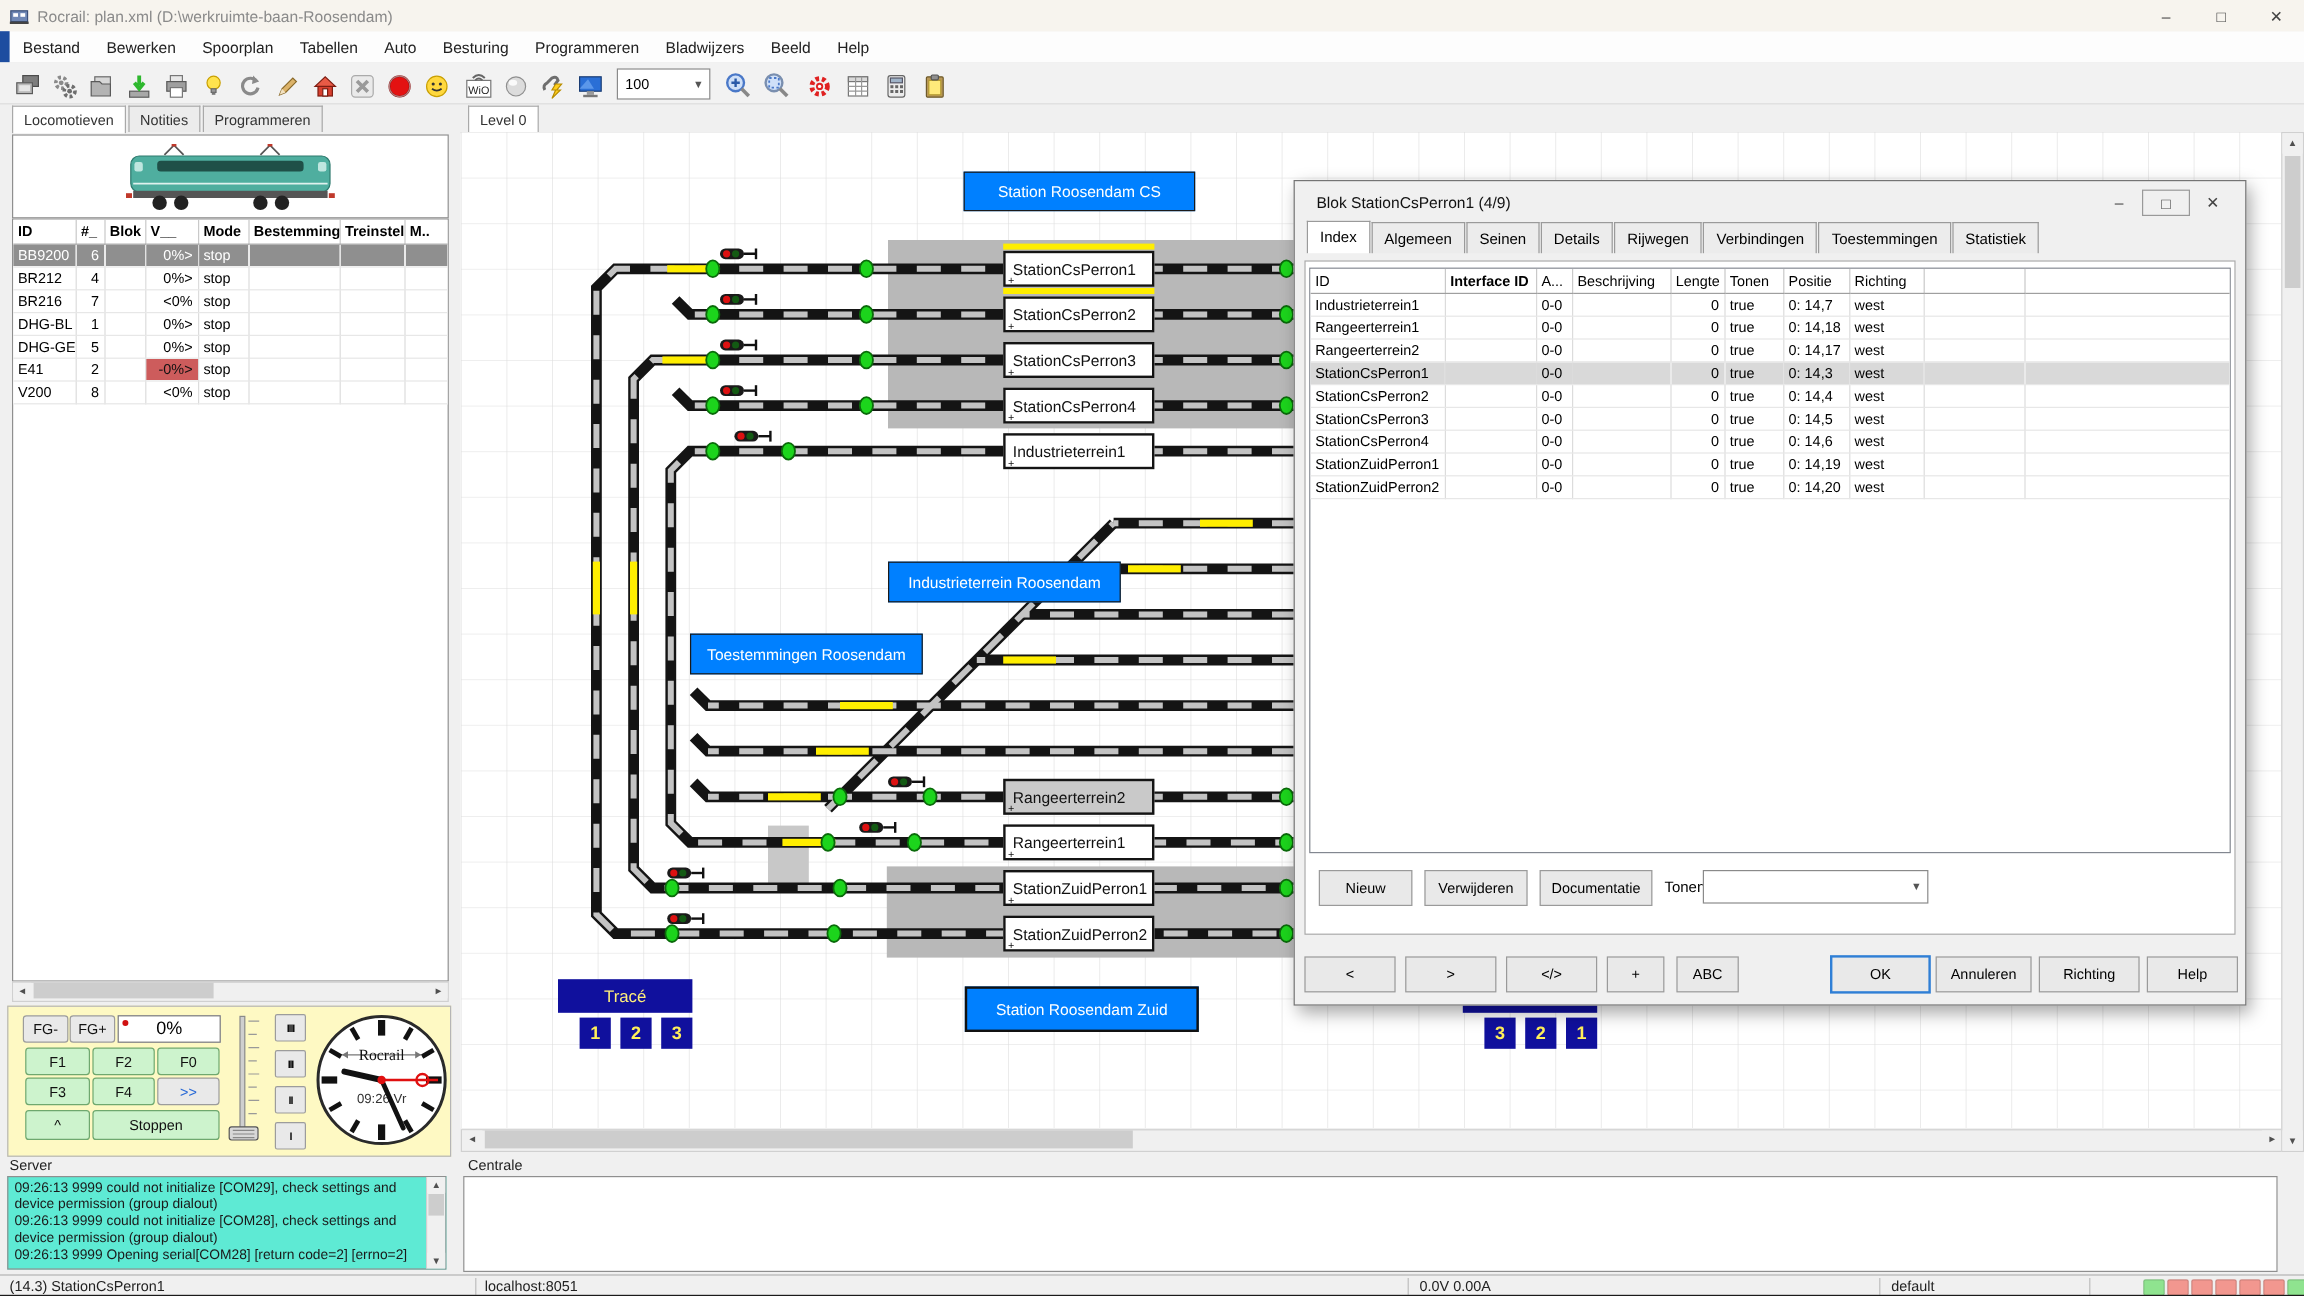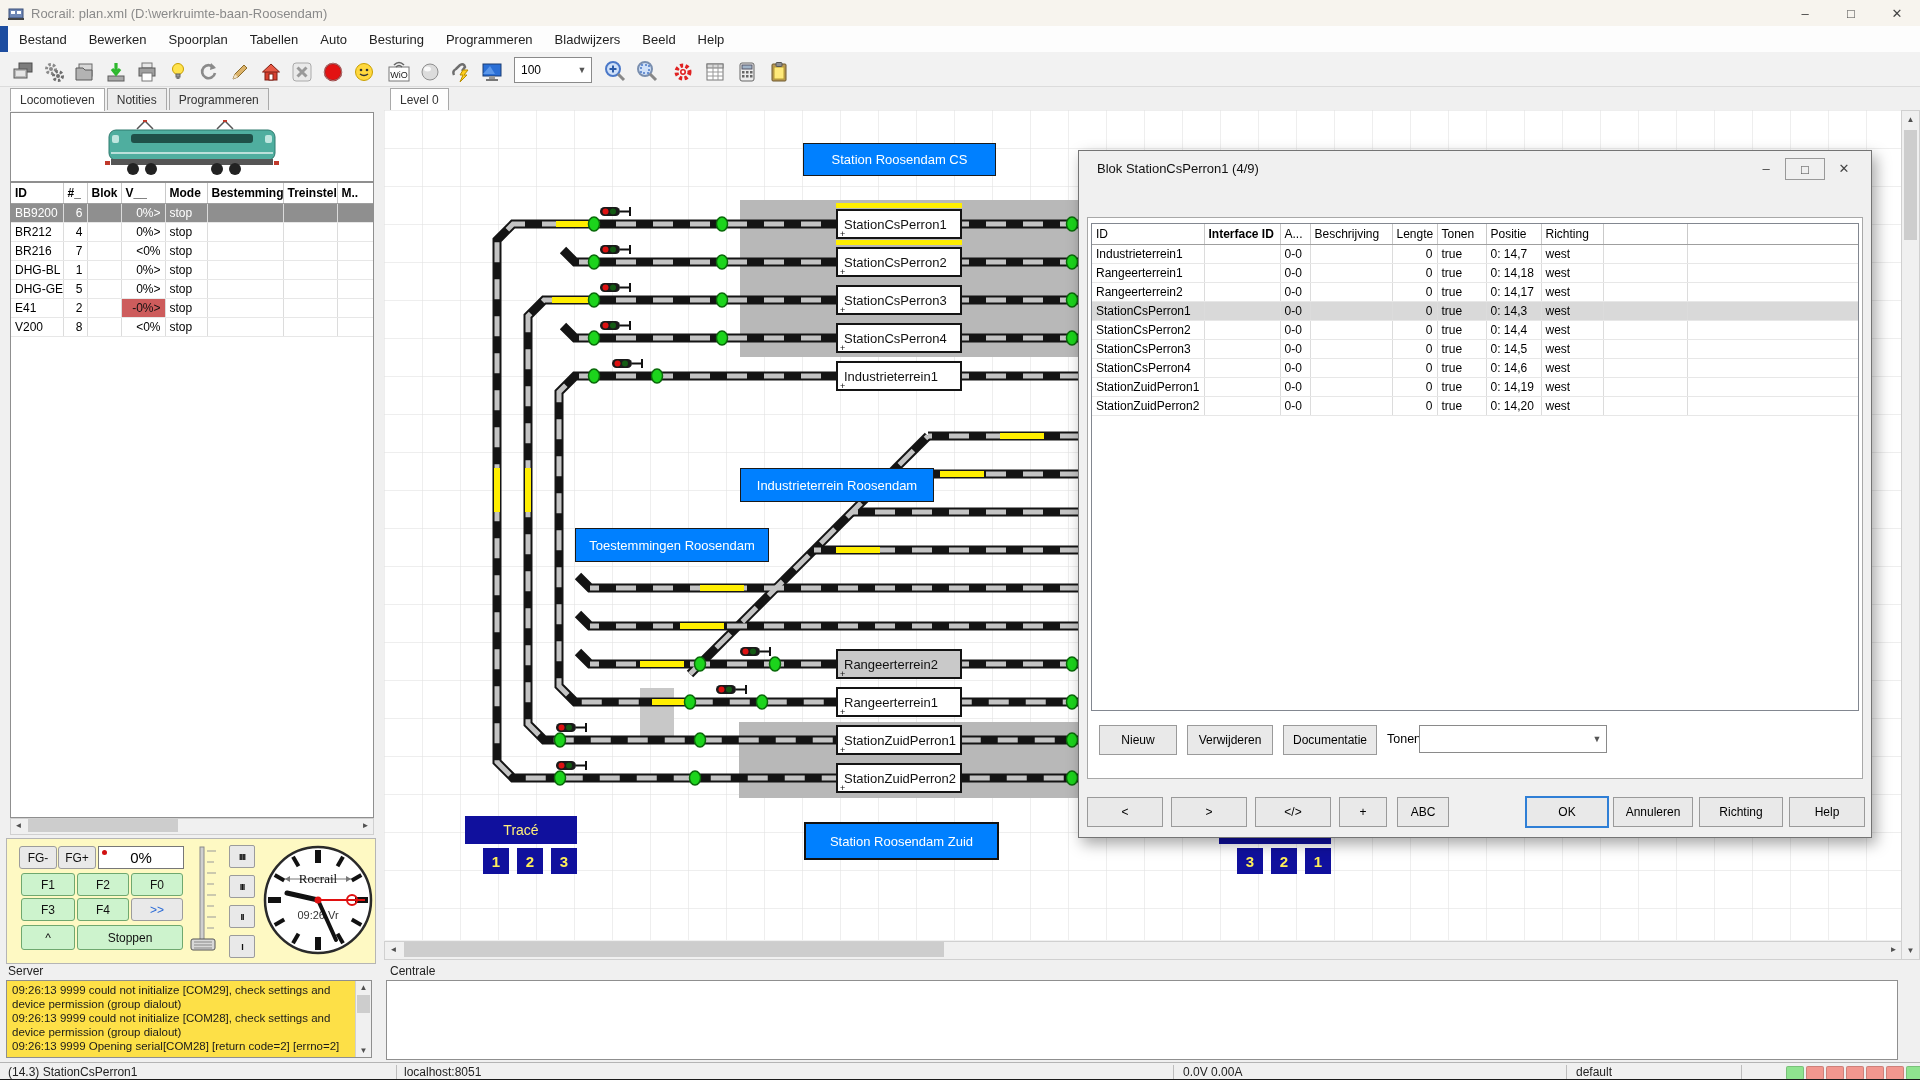--- a/index.html
+++ b/index.html
@@ -47,21 +47,21 @@
   .statusbar .seg{position:absolute;top:2px;white-space:nowrap}
   .divider{position:absolute;top:2px;width:1px;height:14px;background:#bdbdbd}
   .ind{display:inline-block;width:16px;height:12px;border-radius:2px;margin-right:2px;border:1px solid rgba(0,0,0,.15)}
   .tk{stroke:#141414;stroke-width:9;fill:none}
   .td2{stroke:#c3c3c3;stroke-width:5;fill:none;stroke-dasharray:20 17}
   .yl{fill:#ffee00}
   .label-sm{font-size:12px;color:#222}
   .dlg{left:1078px;top:150px;width:792px;height:686px;background:#f0f0f0;border:1px solid #747474;box-shadow:4px 6px 14px rgba(0,0,0,.35);z-index:50}
   .dlg-tab{height:25px;padding:0 10px;font-size:12.5px;display:flex;align-items:center;background:#ececec;border:1px solid #9a9a9a;border-bottom:none;margin-right:1px}
   .dlg-tab.active{background:#fff;height:26px;position:relative;top:0}
-  .server-log{left:6px;top:980px;width:366px;height:78px;background:#fde047;border:1px solid #8f8f8f;font-size:11.5px;line-height:14px;color:#1a1a1a;padding:2px 18px 2px 5px;box-sizing:border-box}
+  .server-log{left:6px;top:980px;width:366px;height:78px;background:#5eead4;border:1px solid #8f8f8f;font-size:11.5px;line-height:14px;color:#1a1a1a;padding:2px 18px 2px 5px;box-sizing:border-box}
 </style>
 </head>
 <body>
 
 <div class="abs titlebar">
   <svg width="16" height="16" style="margin-left:8px">
     <rect x="1" y="4" width="14" height="9" fill="#6f87b5" stroke="#3a4f79"></rect>
     <rect x="3" y="6" width="4" height="3" fill="#fff"></rect>
       <rect x="9" y="6" width="4" height="3" fill="#fff"></rect>
     <rect x="0" y="13" width="16" height="2" fill="#444"></rect>
@@ -668,20 +668,30 @@
 <div class="abs" style="left:386px;top:980px;width:1510px;height:78px;background:#fff;border:1px solid #8f8f8f"></div>
 
 <div class="abs dlg">
   <div style="height:34px;display:flex;align-items:center">
     <span style="margin-left:18px;font-size:13px;color:#111">Blok StationCsPerron1 (4/9)</span>
     <div style="margin-left:auto;display:flex;margin-right:8px">
       <div class="wbtn" style="width:38px">–</div>
       <div class="wbtn" style="width:38px;border:1px solid #999;height:20px;margin-top:3px">□</div>
       <div class="wbtn" style="width:38px">✕</div>
     </div>
+  </div>
+  <div style="display:flex;margin-left:10px;height:26px;align-items:flex-end">
+    <div class="dlg-tab active">Index</div>
+    <div class="dlg-tab">Algemeen</div>
+    <div class="dlg-tab">Seinen</div>
+    <div class="dlg-tab">Details</div>
+    <div class="dlg-tab">Rijwegen</div>
+    <div class="dlg-tab">Verbindingen</div>
+    <div class="dlg-tab">Toestemmingen</div>
+    <div class="dlg-tab">Statistiek</div>
   </div>
   <div class="abs" style="left:8px;top:66px;width:774px;height:560px;background:#fff;border:1px solid #a8a8a8"></div>
   <div class="abs dlgtable-wrap" style="left:12px;top:72px;width:766px;height:486px">
     <table class="grid">
       <colgroup>
           <col style="width:112px">
           <col style="width:76px">
           <col style="width:30px">
           <col style="width:82px">
           <col style="width:45px">

